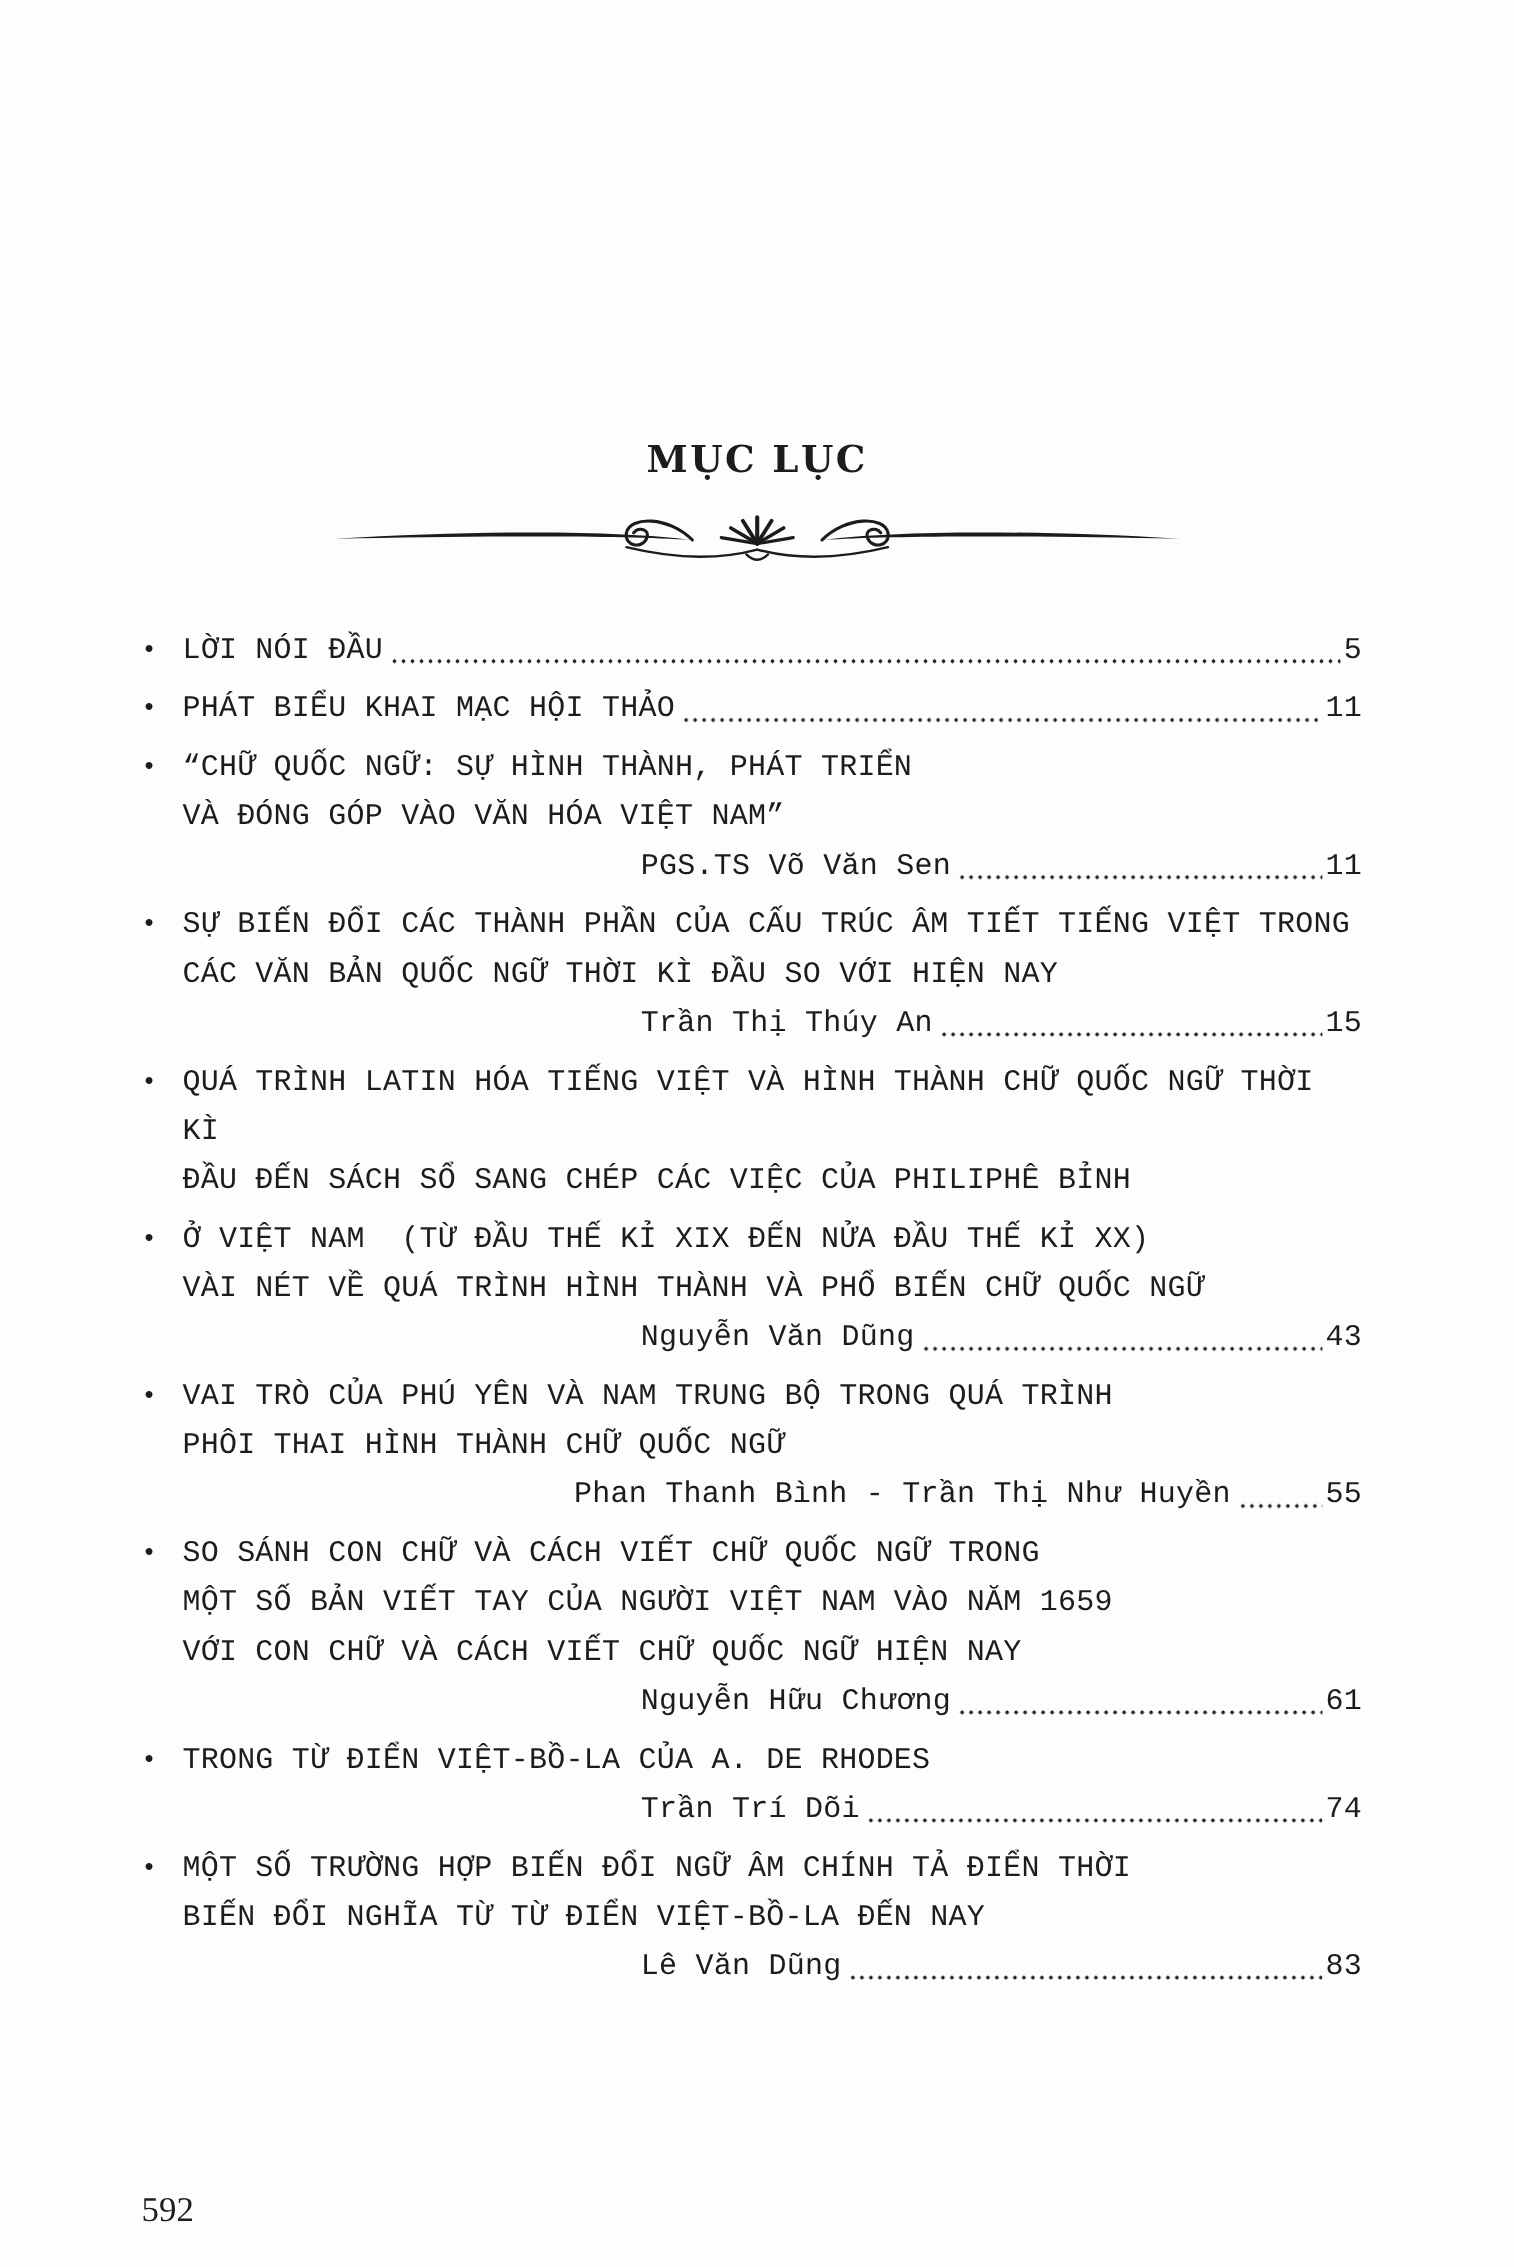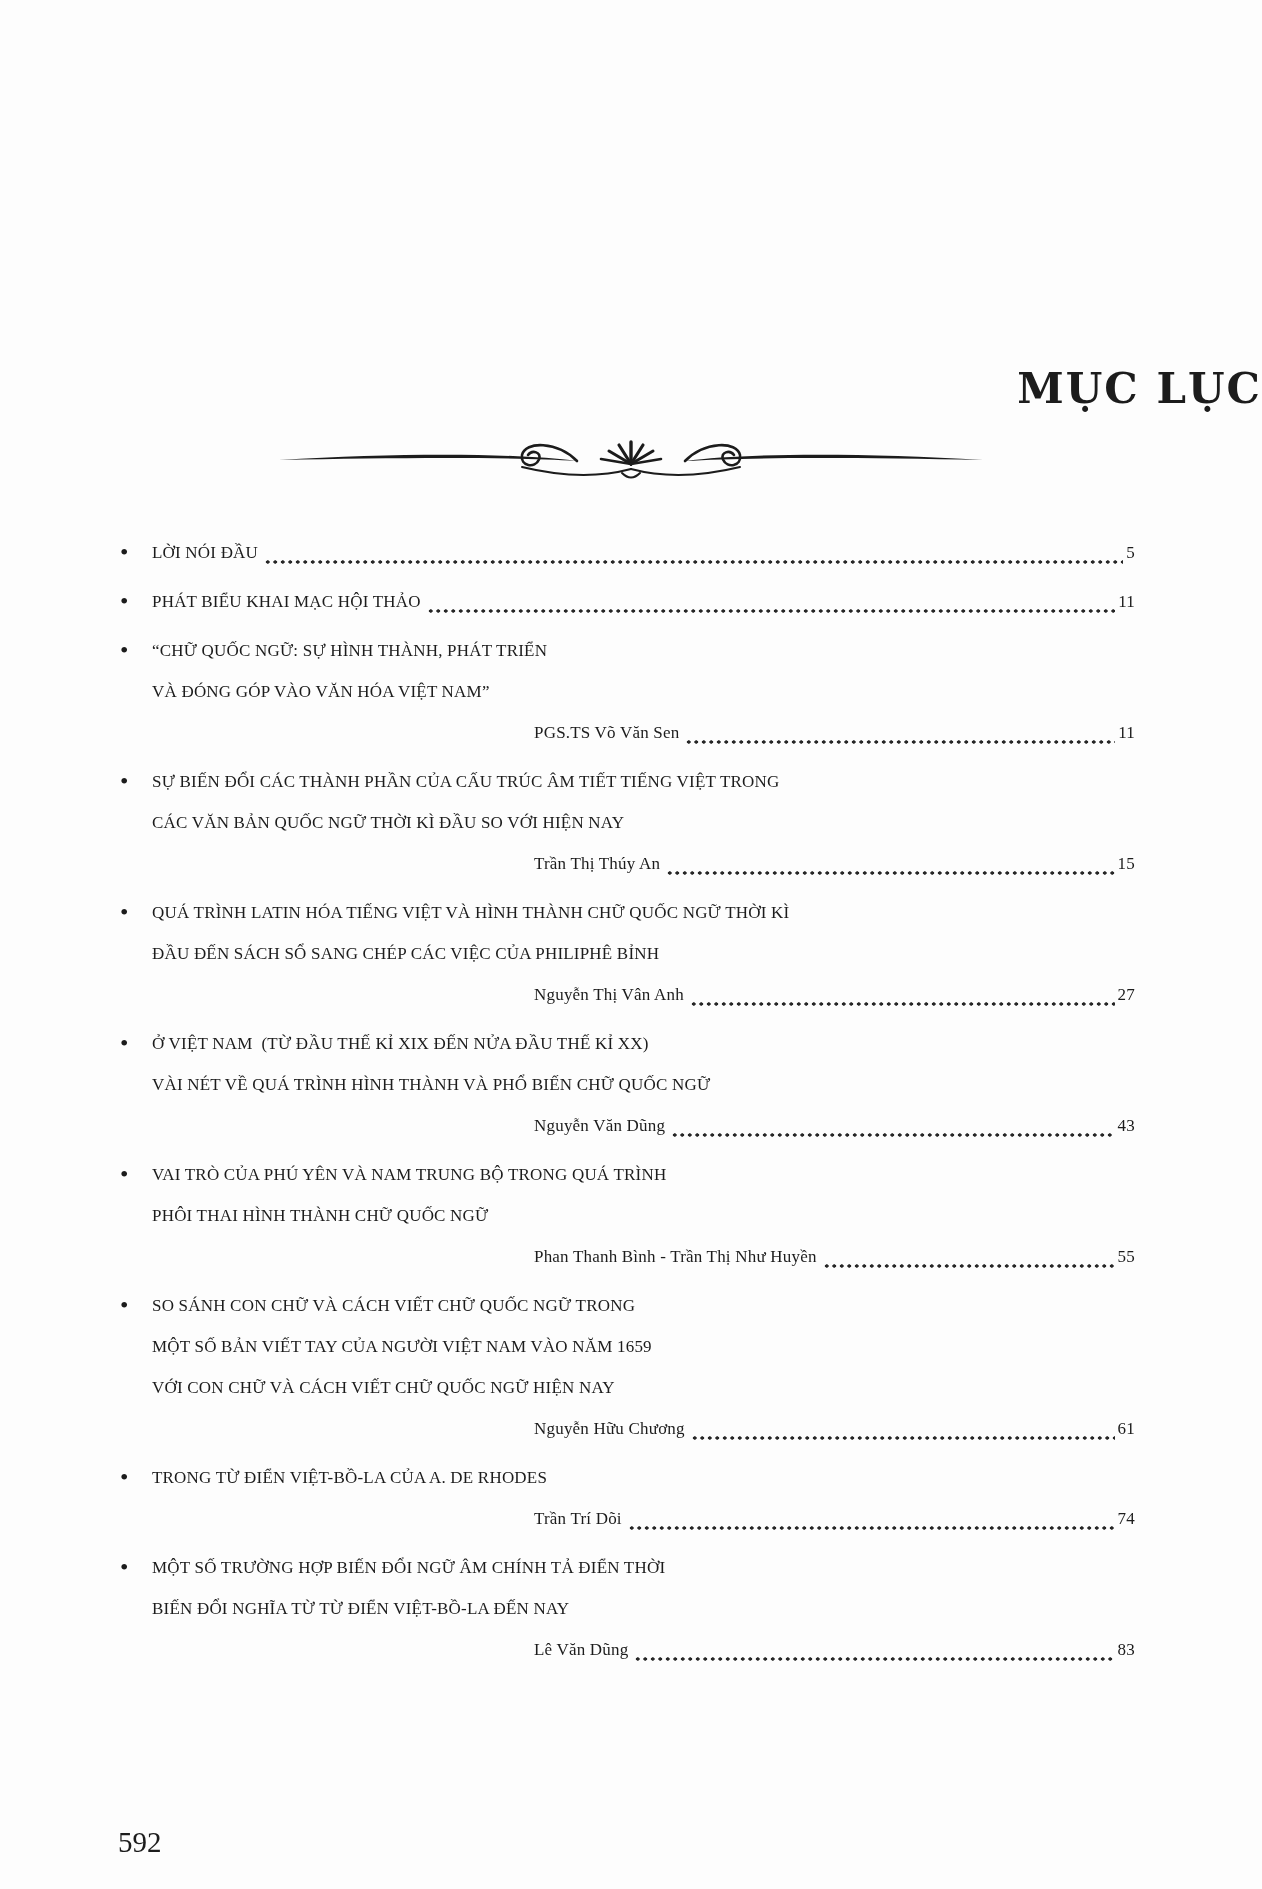--- a/index.html
+++ b/index.html
@@ -10,23 +10,23 @@
     color:#1c1c1c;
     overflow:hidden;
   }
   .page{
     position:relative;
     width:1262px;height:1889px;
     box-sizing:border-box;
     padding-top:368px;
   }
   .doc-title{
-    text-align:right;
+    text-align:center;
     font-family:"DejaVu Serif","Liberation Serif",serif;
-    font-size:42px;
+    font-size:31px;
     font-weight:bold;
     letter-spacing:2px;
     line-height:1;
     margin:0;
   }
   .divider-wrap{
     text-align:center;
     margin-top:20px;
     height:56px;
   }
@@ -43,22 +43,23 @@
   .bullet{
     position:absolute;
     left:2px;top:0;
     line-height:41px;
     font-size:24px;
   }
   .toc-line{
     display:flex;
     align-items:stretch;
     line-height:41px;
-    font-size:17px;
+    font-size:25px;
     letter-spacing:0.2px;
+    font-family:Liberation Mono, monospace;
   }
   .title-text{white-space:pre-wrap;}
   .dots{
     flex:1 0 70px;
     margin:0 3px 0 6px;
     background-image:radial-gradient(circle,#262626 1.5px,transparent 1.8px);
     background-size:7.5px 4px;
     background-repeat:repeat-x;
     background-position:left calc(100% - 9px);
   }
@@ -151,26 +152,20 @@
         </div>
       </div>
       <div class="toc-entry">
         <span class="bullet">•</span>
         <div class="toc-line">
           <span class="title-text">QUÁ TRÌNH LATIN HÓA TIẾNG VIỆT VÀ HÌNH THÀNH CHỮ QUỐC NGỮ THỜI KÌ</span>
         </div>
         <div class="toc-line">
           <span class="title-text">ĐẦU ĐẾN SÁCH SỔ SANG CHÉP CÁC VIỆC CỦA PHILIPHÊ BỈNH</span>
         </div>
-        <div class="toc-line author-line">
-          <span class="spacer"></span>
-          <span class="author">Nguyễn Thị Vân Anh</span>
-          <span class="dots"></span>
-          <span class="pagenum">27</span>
-        </div>
       </div>
       <div class="toc-entry">
         <span class="bullet">•</span>
         <div class="toc-line">
           <span class="title-text">Ở VIỆT NAM  (TỪ ĐẦU THẾ KỈ XIX ĐẾN NỬA ĐẦU THẾ KỈ XX)</span>
         </div>
         <div class="toc-line">
           <span class="title-text">VÀI NÉT VỀ QUÁ TRÌNH HÌNH THÀNH VÀ PHỔ BIẾN CHỮ QUỐC NGỮ</span>
         </div>
         <div class="toc-line author-line">

